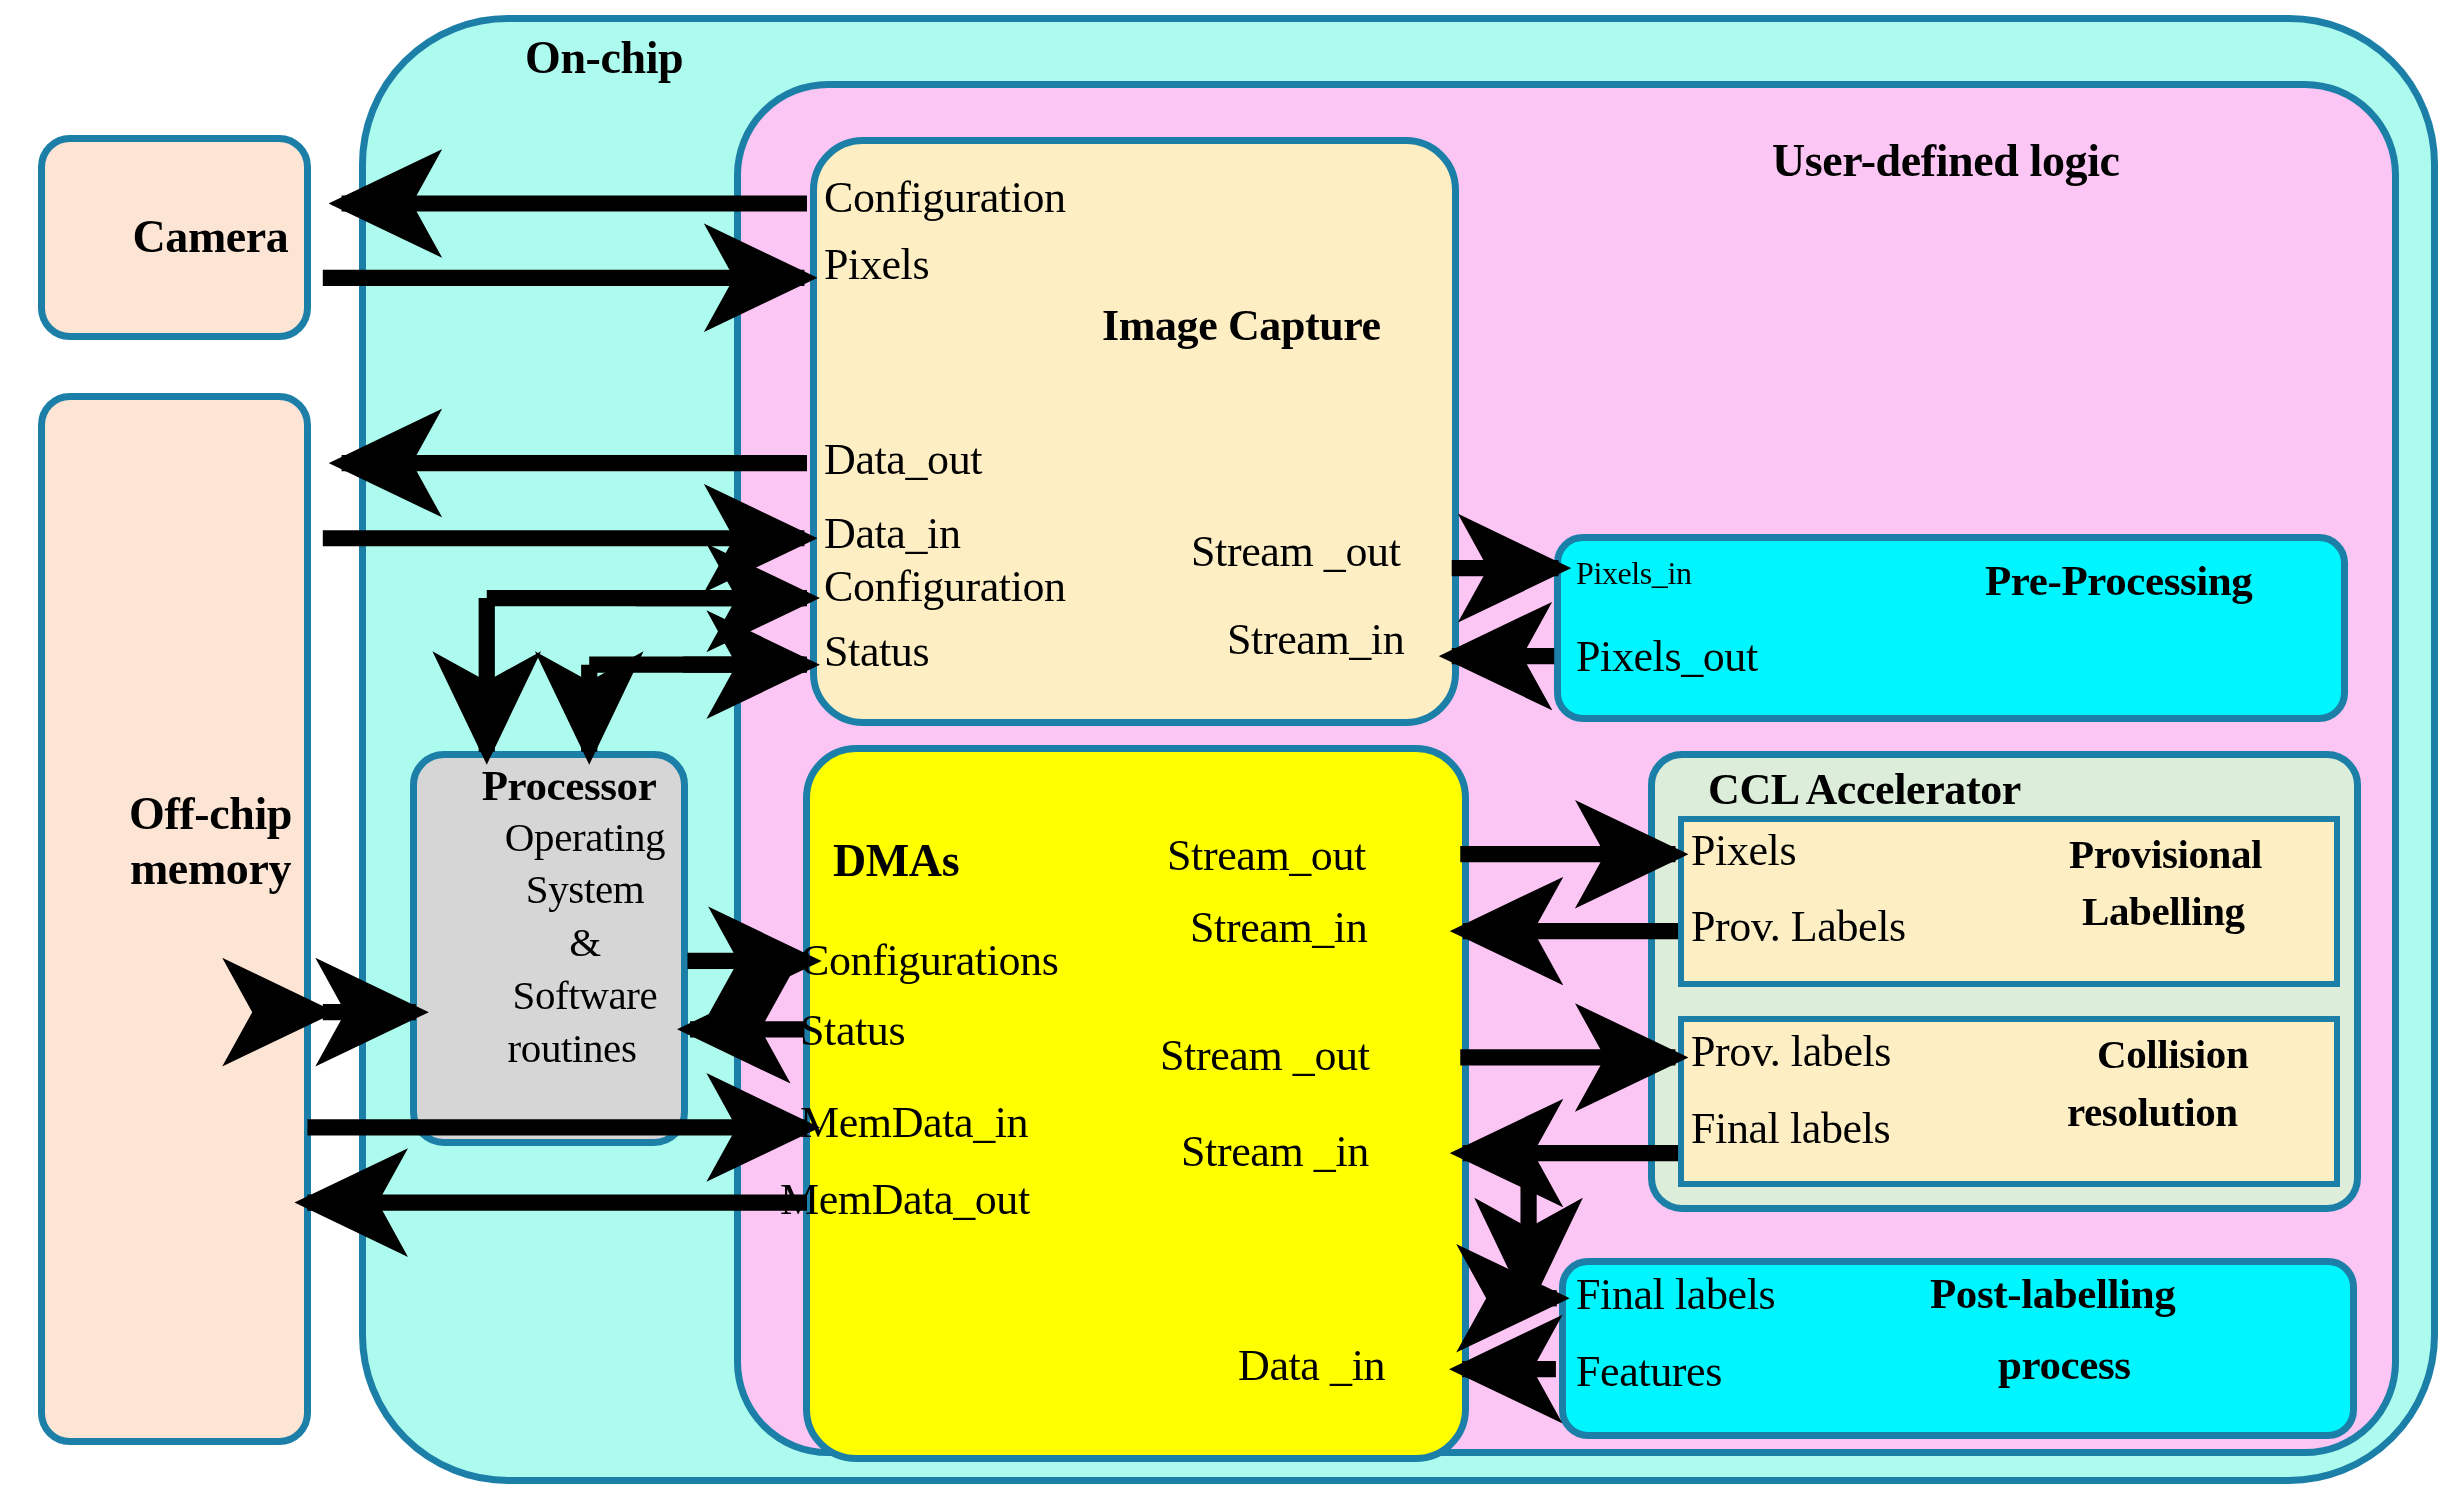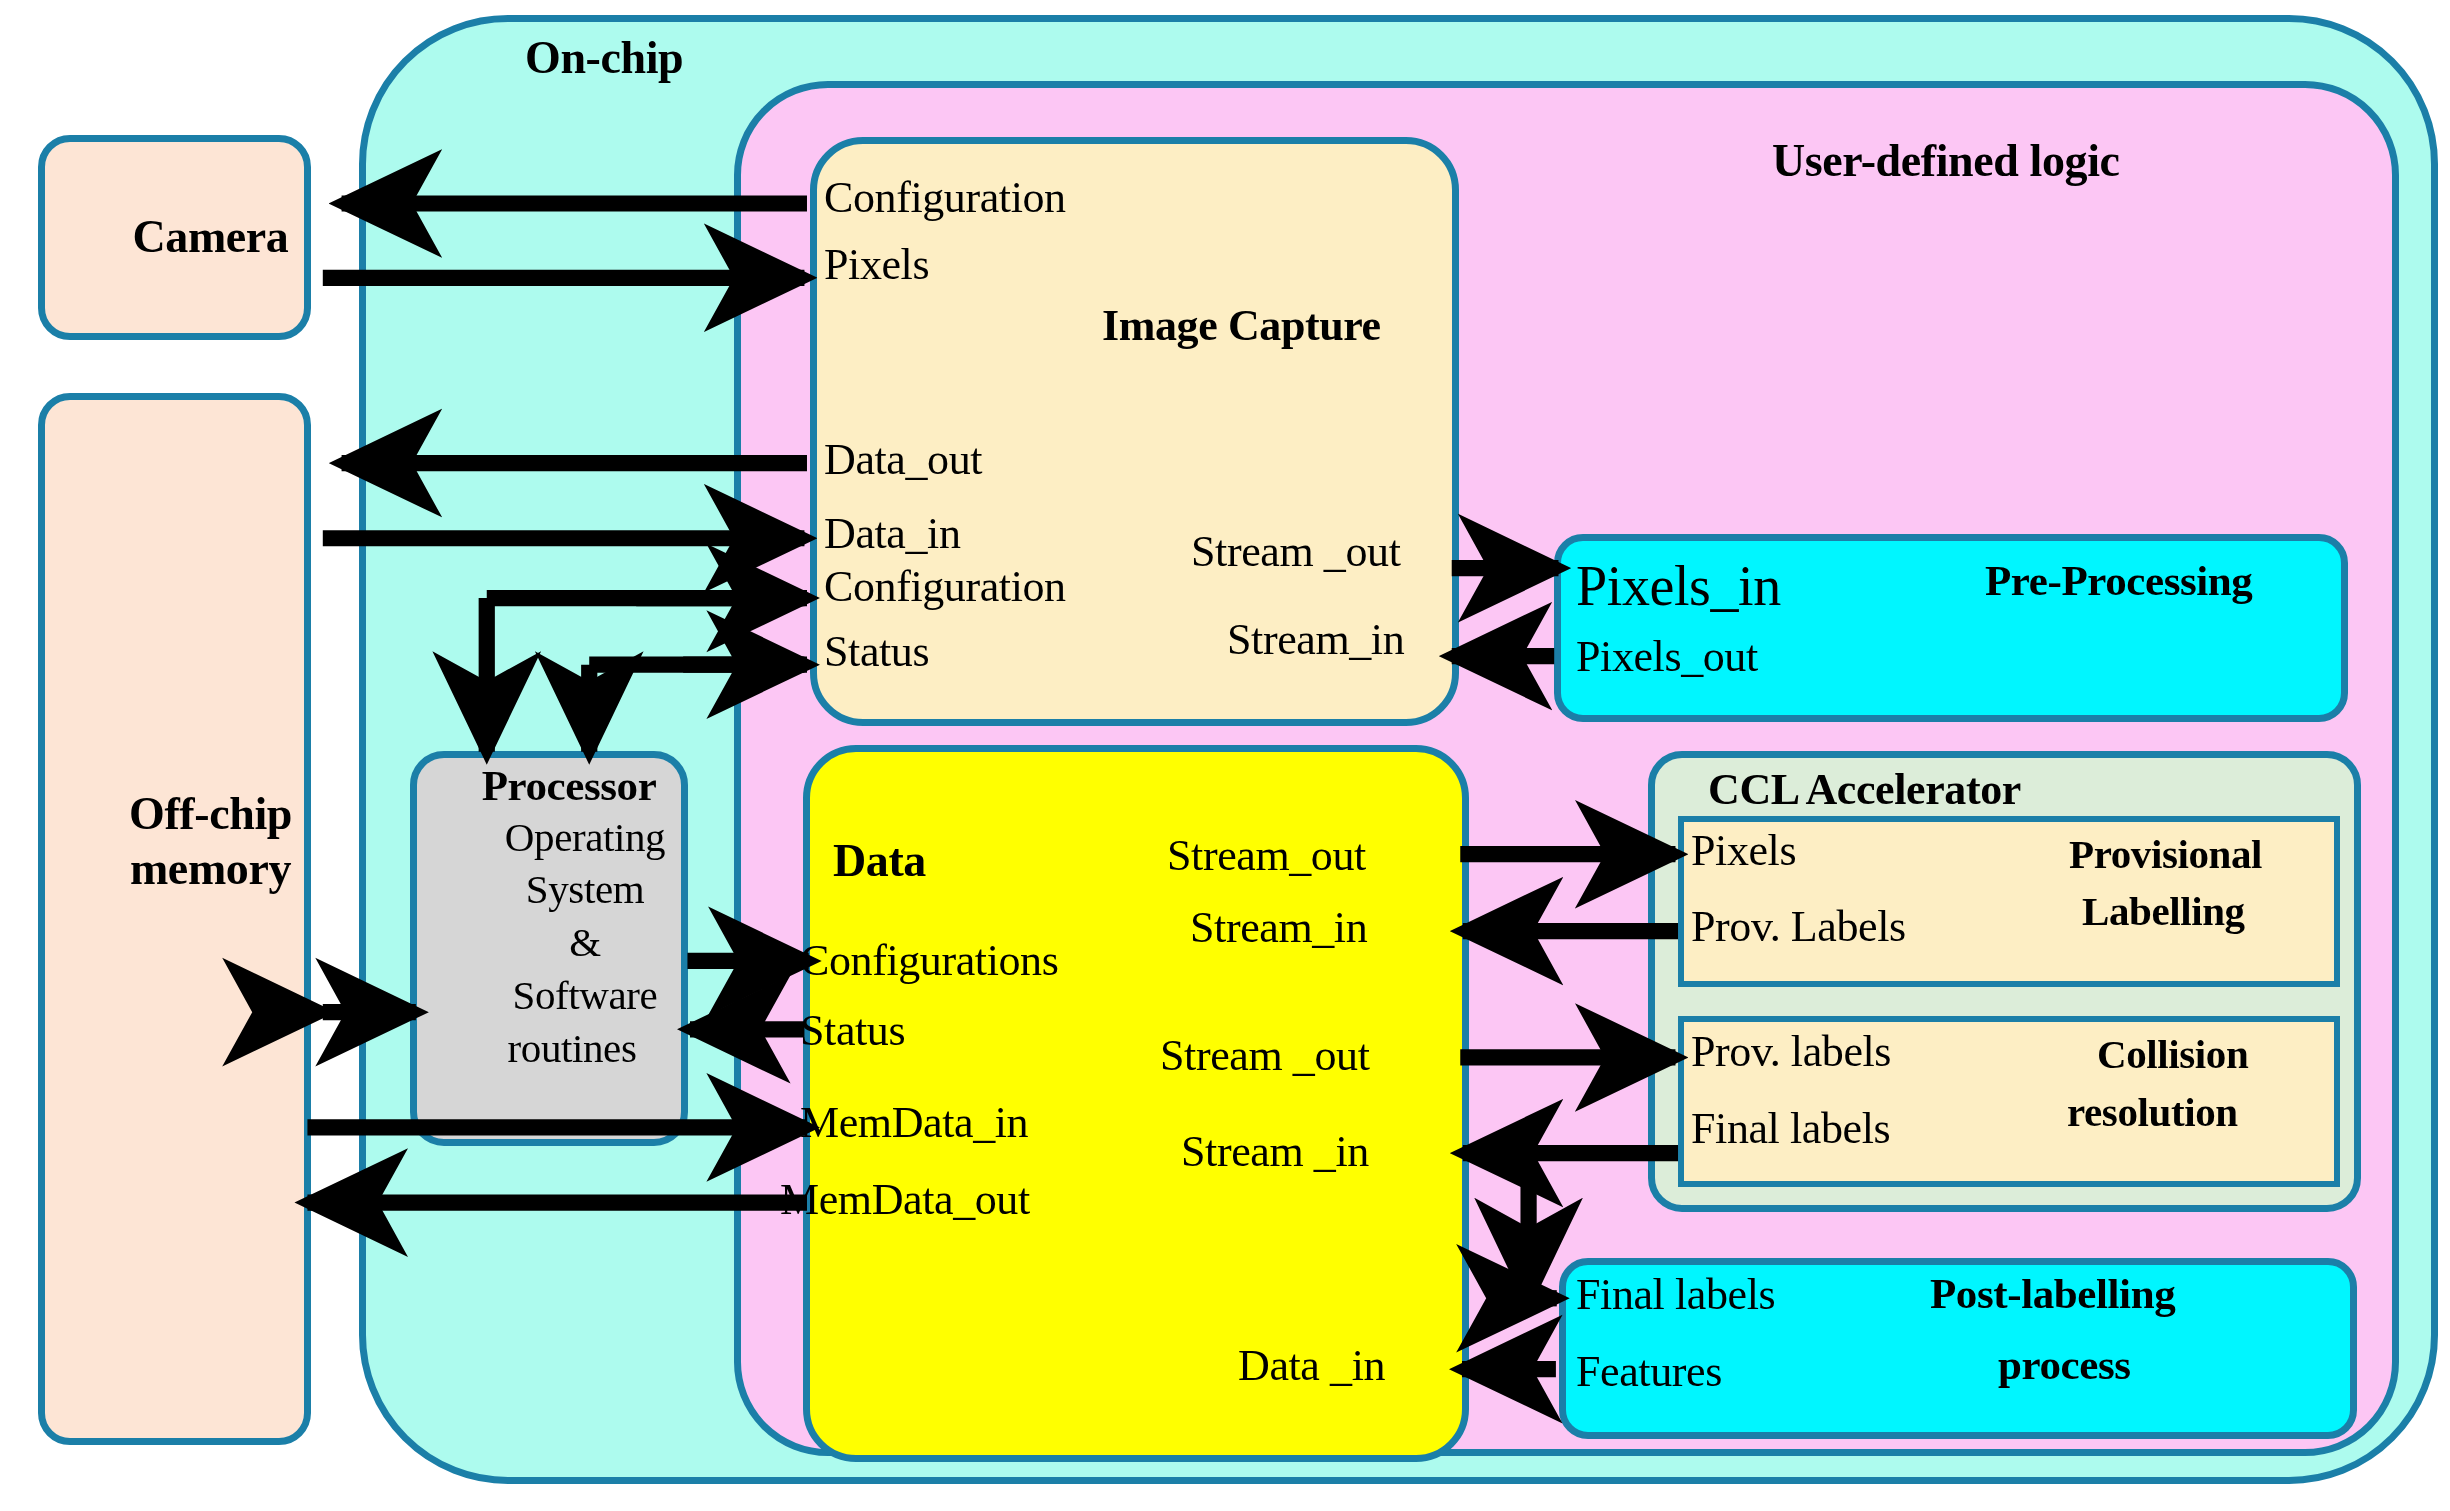--- a/index.html
+++ b/index.html
@@ -83,35 +83,35 @@
   <div class="lbl" style="left:824px; top:175px; font-size:44px; z-index:30;">Configuration</div>
   <div class="lbl" style="left:824px; top:242px; font-size:44px; z-index:30;">Pixels</div>
   <div class="lbl" style="left:824px; top:437px; font-size:44px; z-index:30;">Data_out</div>
   <div class="lbl" style="left:824px; top:511px; font-size:44px; z-index:30;">Data_in</div>
   <div class="lbl" style="left:824px; top:564px; font-size:44px; z-index:30;">Configuration</div>
   <div class="lbl" style="left:824px; top:629px; font-size:44px; z-index:30;">Status</div>
   <div class="lbl" style="left:1191px; top:529px; font-size:44px; z-index:30;">Stream _out</div>
   <div class="lbl" style="left:1227px; top:617px; font-size:44px; z-index:30;">Stream_in</div>
 
   <div class="box" id="dmas"></div>
-  <div class="lbl bold" style="left:833px; top:837px; font-size:46px; z-index:30;">Data</div>
+  <div class="lbl bold" style="left:833px; top:837px; font-size:46px; z-index:30;">DMAs</div>
   <div class="lbl" style="left:800px; top:938px; font-size:44px; z-index:30;">Configurations</div>
   <div class="lbl" style="left:800px; top:1008px; font-size:44px; z-index:30;">Status</div>
   <div class="lbl" style="left:800px; top:1100px; font-size:44px; z-index:30;">MemData_in</div>
   <div class="lbl" style="left:780px; top:1177px; font-size:44px; z-index:30;">MemData_out</div>
 
   <div class="lbl" style="left:1167px; top:833px; font-size:44px; z-index:30;">Stream_out</div>
   <div class="lbl" style="left:1190px; top:905px; font-size:44px; z-index:30;">Stream_in</div>
   <div class="lbl" style="left:1160px; top:1033px; font-size:44px; z-index:30;">Stream _out</div>
   <div class="lbl" style="left:1181px; top:1129px; font-size:44px; z-index:30;">Stream _in</div>
   <div class="lbl" style="left:1238px; top:1343px; font-size:44px; z-index:30;">Data _in</div>
 
   <div class="box" id="preproc"></div>
   <div class="lbl bold" style="left:1985px; top:559px; font-size:43px; z-index:30;">Pre-Processing</div>
-  <div class="lbl" style="left:1576px; top:557px; font-size:56px; z-index:30;">Pixels_in</div>
+  <div class="lbl" style="left:1576px; top:557px; font-size:32px; z-index:30;">Pixels_in</div>
   <div class="lbl" style="left:1576px; top:634px; font-size:44px; z-index:30;">Pixels_out</div>
 
   <div class="box" id="cclacc"></div>
   <div class="lbl bold" style="left:1708px; top:767px; font-size:44px; z-index:30;">CCL Accelerator</div>
 
   <div class="box" id="provlab"></div>
   <div class="lbl bold" style="left:2069px; top:833px; font-size:41px; z-index:30;">Provisional</div>
   <div class="lbl bold" style="left:2082px; top:890px; font-size:41px; z-index:30;">Labelling</div>
   <div class="lbl" style="left:1691px; top:828px; font-size:44px; z-index:30;">Pixels</div>
   <div class="lbl" style="left:1691px; top:904px; font-size:44px; z-index:30;">Prov. Labels</div>

